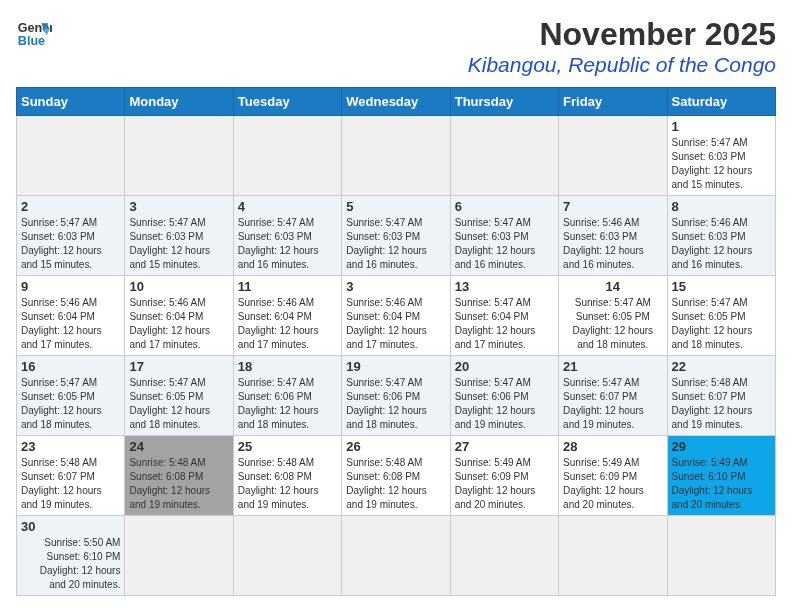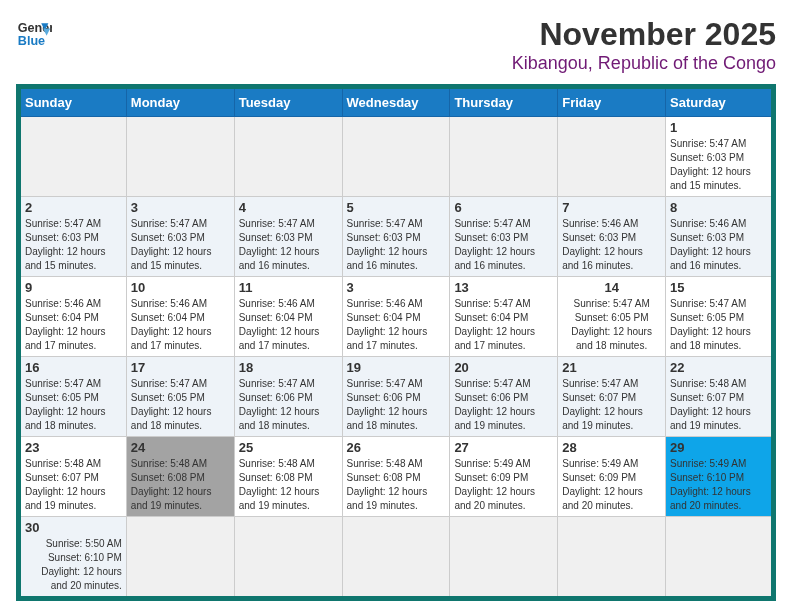--- a/index.html
+++ b/index.html
@@ -27,27 +27,28 @@
     }
     .title-area {
       text-align: right;
     }
     .month-year {
       font-size: 32px;
       font-weight: bold;
       color: #333;
     }
     .location {
-      font-size: 18px;
-      color: #701a75;
+      font-size: 21px;
+      color: #1d4ed8;
+      font-style: italic;
     }
     .calendar-table {
       width: 100%;
       border-collapse: collapse;
-      border: 5px solid #0f766e;
+      border: 1px solid #0f766e;
     }
     .calendar-table th {
       background-color: #1a7bc4;
       color: #fff;
       font-size: 13px;
       font-weight: bold;
       padding: 6px 4px;
       text-align: left;
       border: 1px solid #1565a8;
     }

